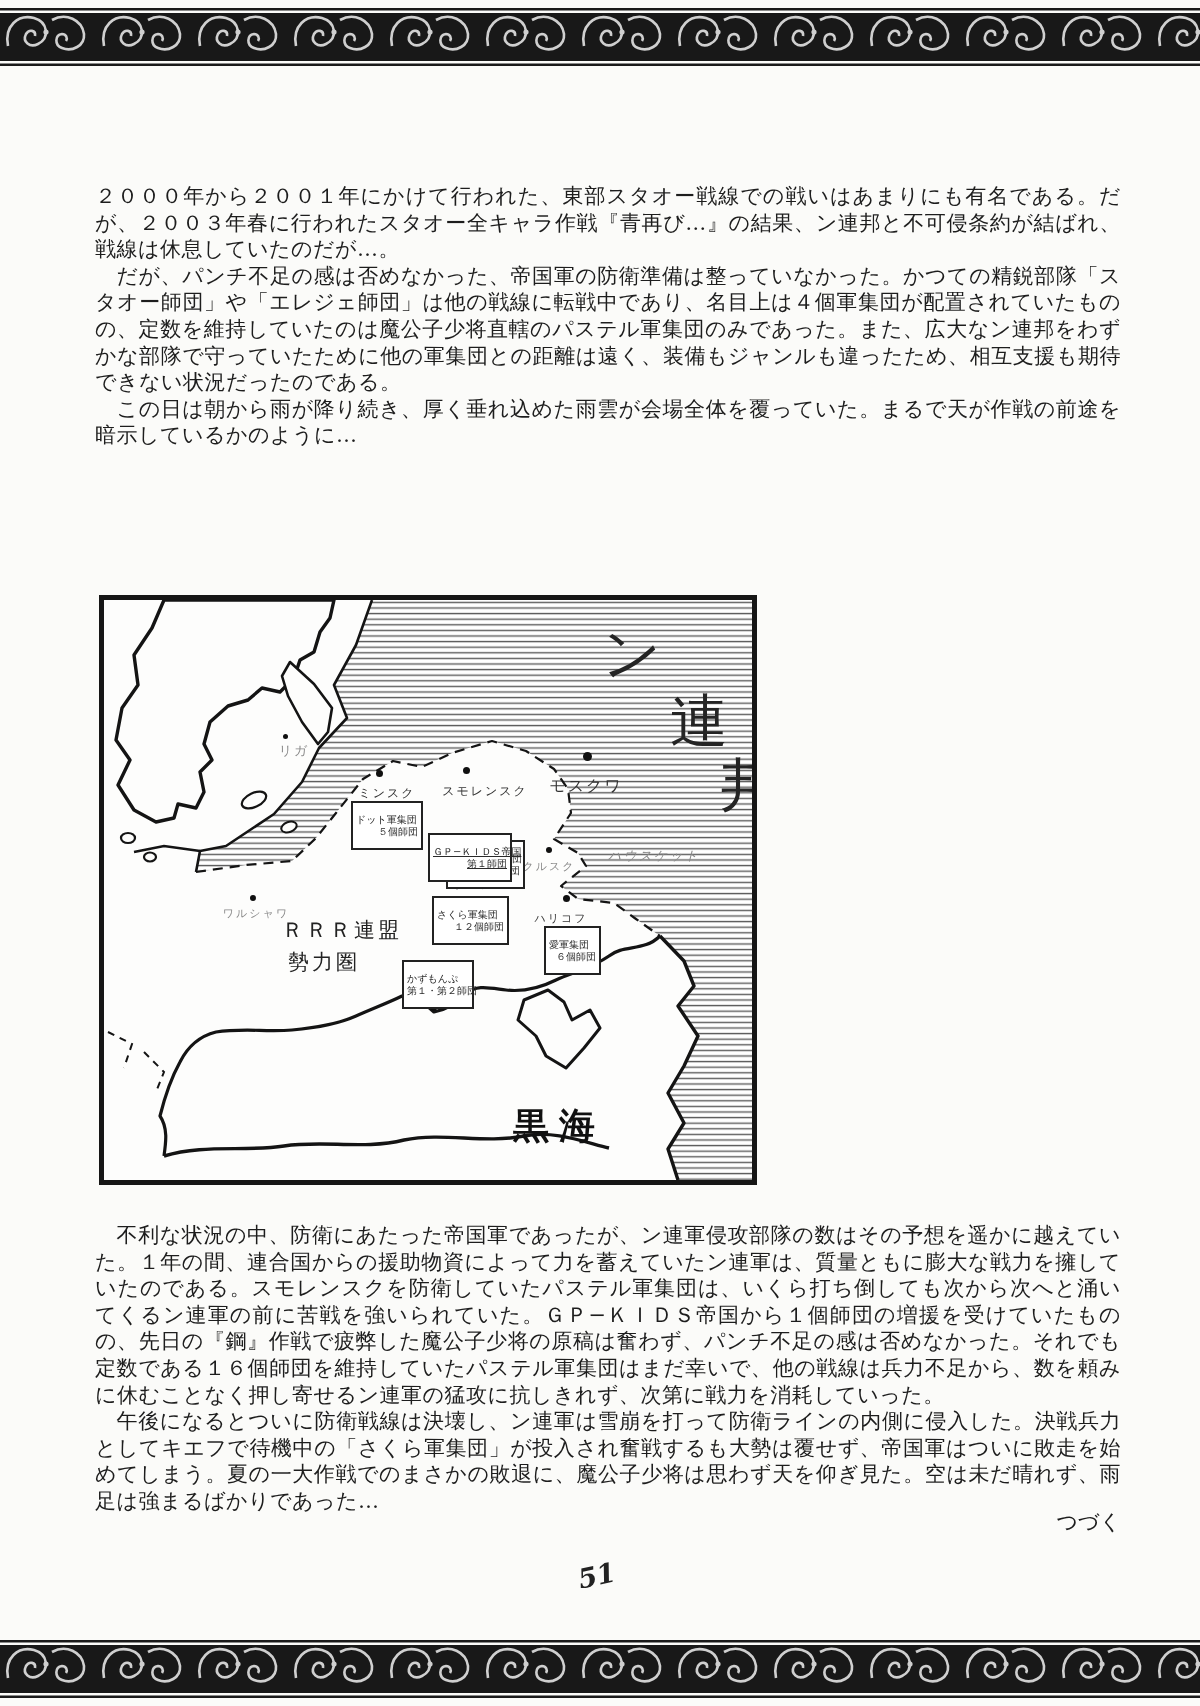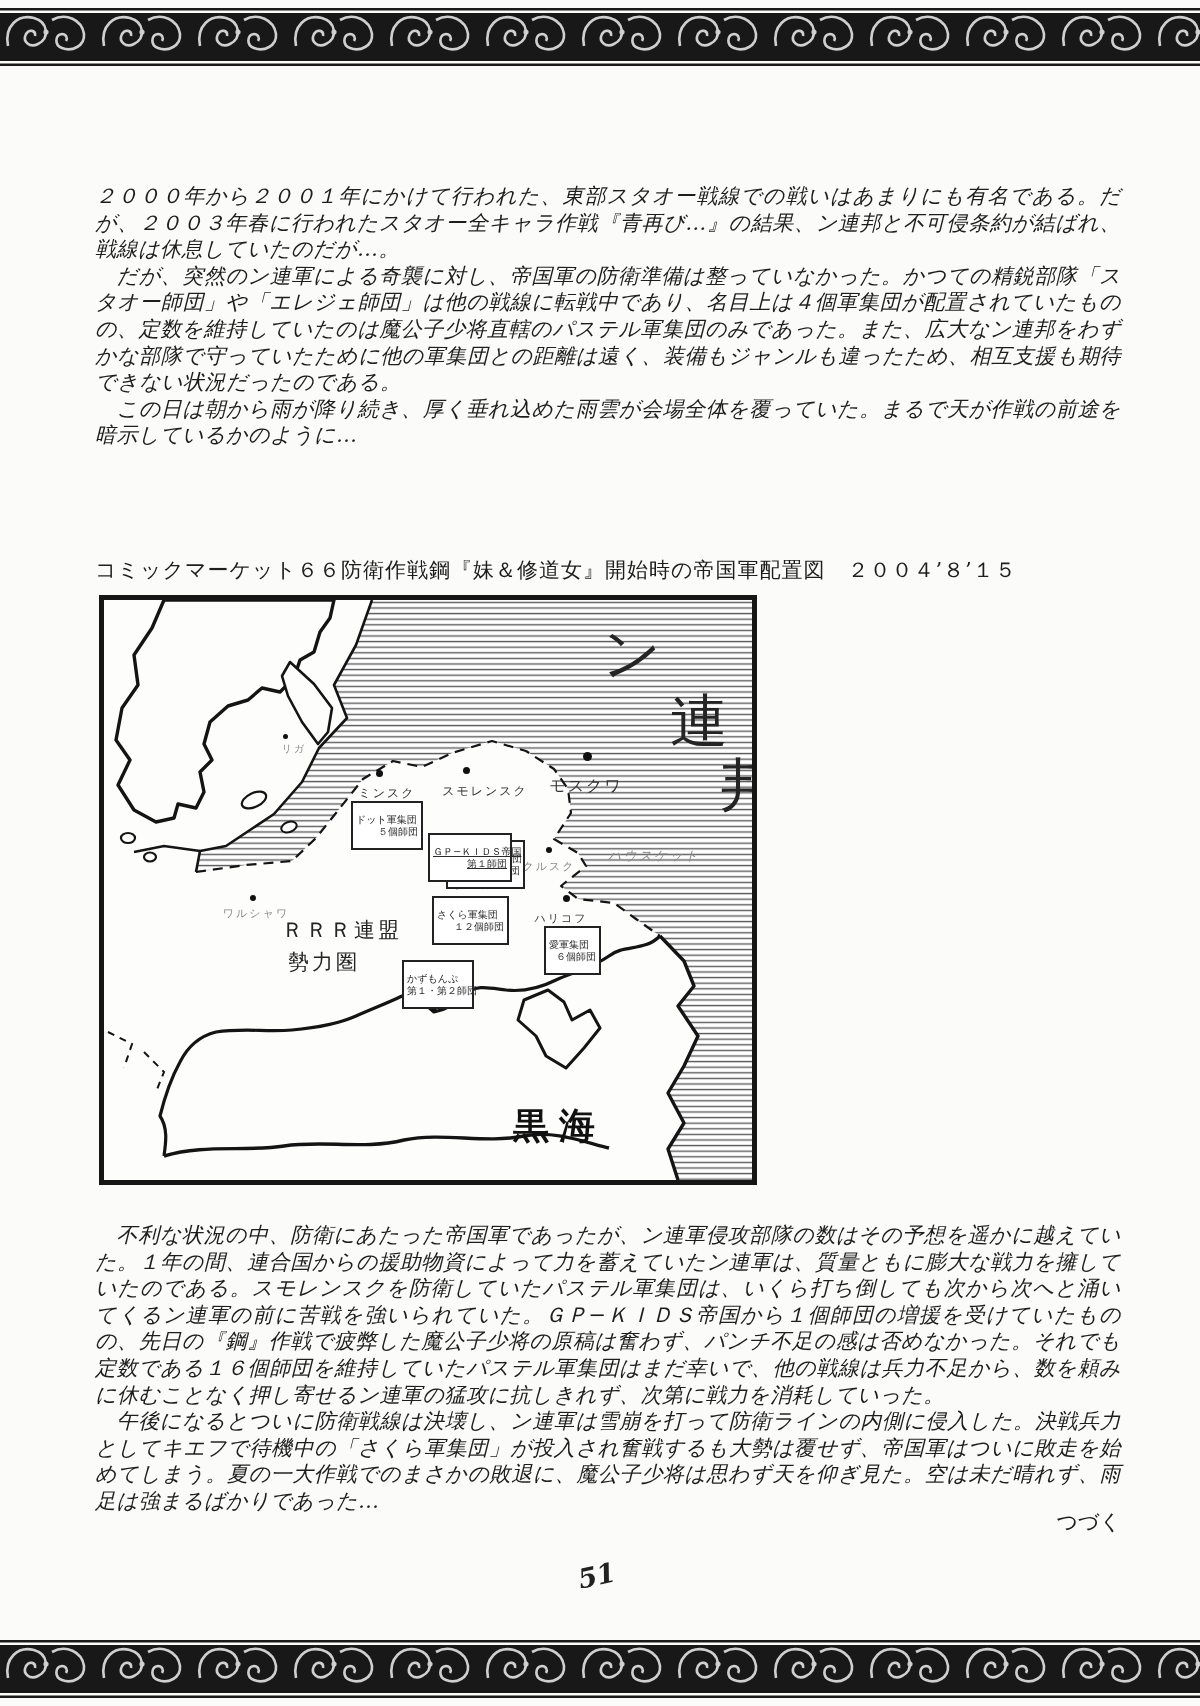--- a/index.html
+++ b/index.html
@@ -8,21 +8,21 @@
     background:#fbfbf9;overflow:hidden;
     font-family:"DejaVu Serif","Liberation Serif",serif;color:#1d1d1d;
   }
   
   .ornament{position:absolute;left:0;width:1200px;height:58px;}
   .ornament svg{display:block;}
   .ornament.top{top:8px;}
   .ornament.bottom{top:1640px;}
   
   .textblock{position:absolute;left:95px;width:1026px;text-align:justify;}
-  .para{font-size:21px;line-height:26.6px;letter-spacing:0.5px;font-style:italic;}
+  .para{font-size:21px;line-height:26.6px;letter-spacing:0.5px;}
   #top-text{top:183px;}
   #bottom-text{top:1222px;}
   .map-caption{
     position:absolute;left:95px;top:556px;width:1026px;
     font-size:21px;letter-spacing:1px;white-space:nowrap;
   }
   .continued{position:absolute;left:95px;top:1508px;width:1026px;text-align:right;font-size:21px;}
   .page-number{
     position:absolute;left:578px;top:1560px;font-size:27px;font-style:italic;
     transform:rotate(-12deg);font-weight:bold;color:#222;
@@ -70,25 +70,24 @@
         </pattern>
       </defs>
       <rect x="0" y="0" width="1200" height="2.5" fill="#1a1a1a"></rect>
       <rect x="0" y="5" width="1200" height="48" fill="url(#pat-top)"></rect>
       <rect x="0" y="55.5" width="1200" height="2.5" fill="#1a1a1a"></rect>
     </svg>
   </div>
 
   <div id="top-text" class="textblock">
       <div class="para">２０００年から２００１年にかけて行われた、東部スタオー戦線での戦いはあまりにも有名である。だが、２００３年春に行われたスタオー全キャラ作戦『青再び…』の結果、ン連邦と不可侵条約が結ばれ、戦線は休息していたのだが…。</div>
-      <div class="para">　だが、突然のン連軍による奇襲に対し、帝国軍の防衛準備は整っていなかった。かつての精鋭部隊「スタオー師団」や「エレジェ師団」は他の戦線に転戦中であり、名目上は４個軍集団が配置されていたものの、定数を維持していたのは魔公子少将直轄のパステル軍集団のみであった。また、広大なン連邦をわずかな部隊で守っていたために他の軍集団との距離は遠く、装備もジャンルも違ったため、相互支援も期待できない状況だったのである。</div>
+      <div class="para">　だが、パンチ不足の感は否めなかった、帝国軍の防衛準備は整っていなかった。かつての精鋭部隊「スタオー師団」や「エレジェ師団」は他の戦線に転戦中であり、名目上は４個軍集団が配置されていたものの、定数を維持していたのは魔公子少将直轄のパステル軍集団のみであった。また、広大なン連邦をわずかな部隊で守っていたために他の軍集団との距離は遠く、装備もジャンルも違ったため、相互支援も期待できない状況だったのである。</div>
       <div class="para">　この日は朝から雨が降り続き、厚く垂れ込めた雨雲が会場全体を覆っていた。まるで天が作戦の前途を暗示しているかのように…</div>
     </div>
 
-  <div class="map-caption">コミックマーケット６６防衛作戦鋼『妹＆修道女』開始時の帝国軍配置図　２００４’８’１５</div>
 
   <div class="map-frame">
     <svg class="geo" width="648" height="580" viewBox="0 0 648 580">
       <defs>
         <pattern id="hatch" width="8" height="5.6" patternUnits="userSpaceOnUse">
           <rect width="8" height="5.6" fill="#ffffff"></rect>
           <line x1="0" y1="2.4" x2="8" y2="2.4" stroke="#5a5a5a" stroke-width="1.4"></line>
         </pattern>
       </defs>
 
@@ -143,21 +142,21 @@
     </svg>
 
     <div class="map-labels">
         <div class="territory-char" style="left: 498px; top: 24px;">ン</div>
         <div class="territory-char" style="left: 566px; top: 92px;">連</div>
         <div class="territory-char" style="left: 616px; top: 156px;">邦</div>
         <div class="region-label" style="left: 178px; top: 316px;">ＲＲＲ連盟</div>
         <div class="region-label" style="left: 184px; top: 348px;">勢力圏</div>
         <div class="sea-label" style="left: 455px; top: 502px;">黒海</div>
         <div class="city-dot" style="left: 178.5px; top: 133.5px; width: 5px; height: 5px;"></div>
-        <div class="city-label faint" style="left: 190px; top: 142px; font-size: 10px;">リガ</div>
+        <div class="city-label faint" style="left: 190px; top: 142px; font-size: 13px;">リガ</div>
         <div class="city-dot" style="left: 271.5px; top: 169.5px; width: 7px; height: 7px;"></div>
         <div class="city-label" style="left: 283px; top: 185px; font-size: 12px;">ミンスク</div>
         <div class="city-dot" style="left: 358.5px; top: 166.5px; width: 7px; height: 7px;"></div>
         <div class="city-label" style="left: 381px; top: 183px; font-size: 12px;">スモレンスク</div>
         <div class="city-dot" style="left: 478.5px; top: 151.5px; width: 9px; height: 9px;"></div>
         <div class="city-label" style="left: 482px; top: 176px; font-size: 16px;">モスクワ</div>
         <div class="city-dot" style="left: 442px; top: 247px; width: 6px; height: 6px;"></div>
         <div class="city-label faint" style="left: 445px; top: 259px; font-size: 11px;">クルスク</div>
         <div class="city-dot" style="left: 363.5px; top: 262.5px; width: 7px; height: 7px;"></div>
         <div class="city-label" style="left: 368px; top: 276px; font-size: 12px;">キエフ</div>

